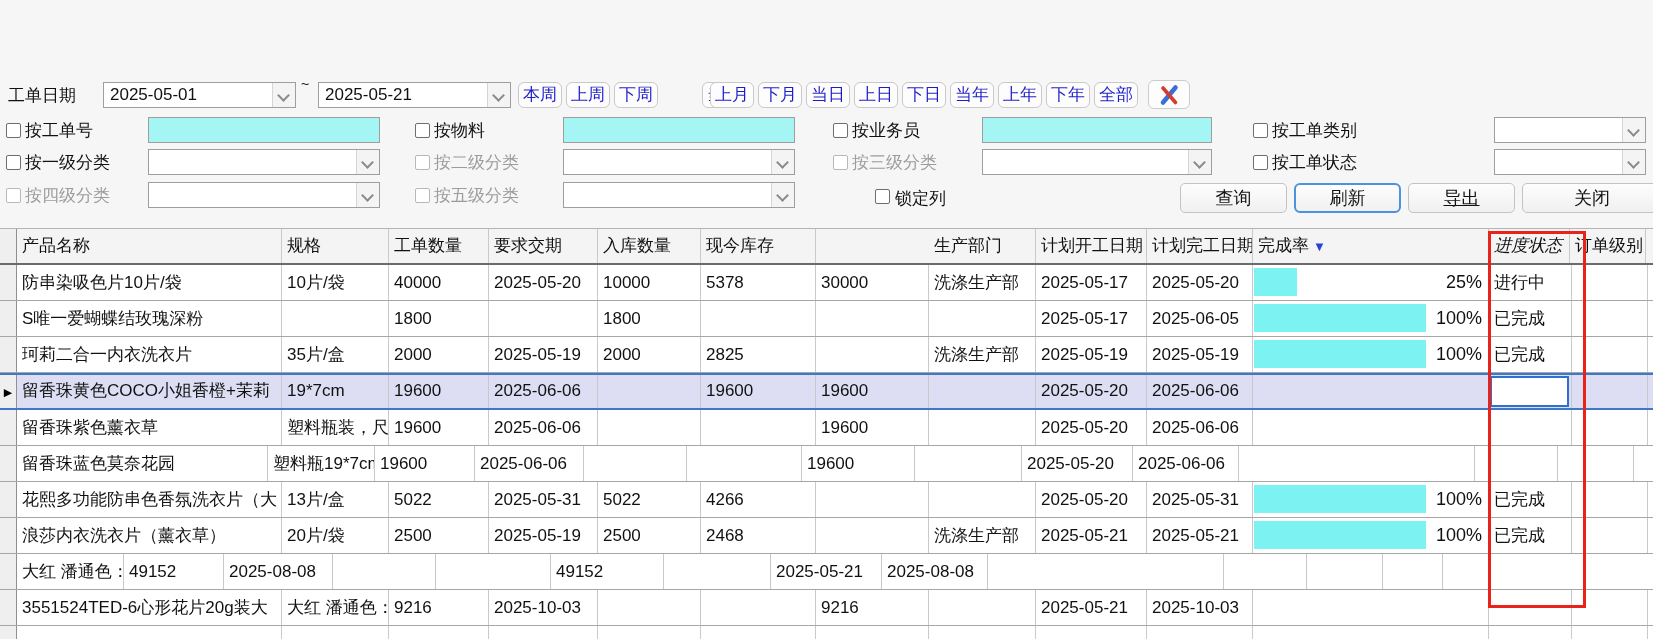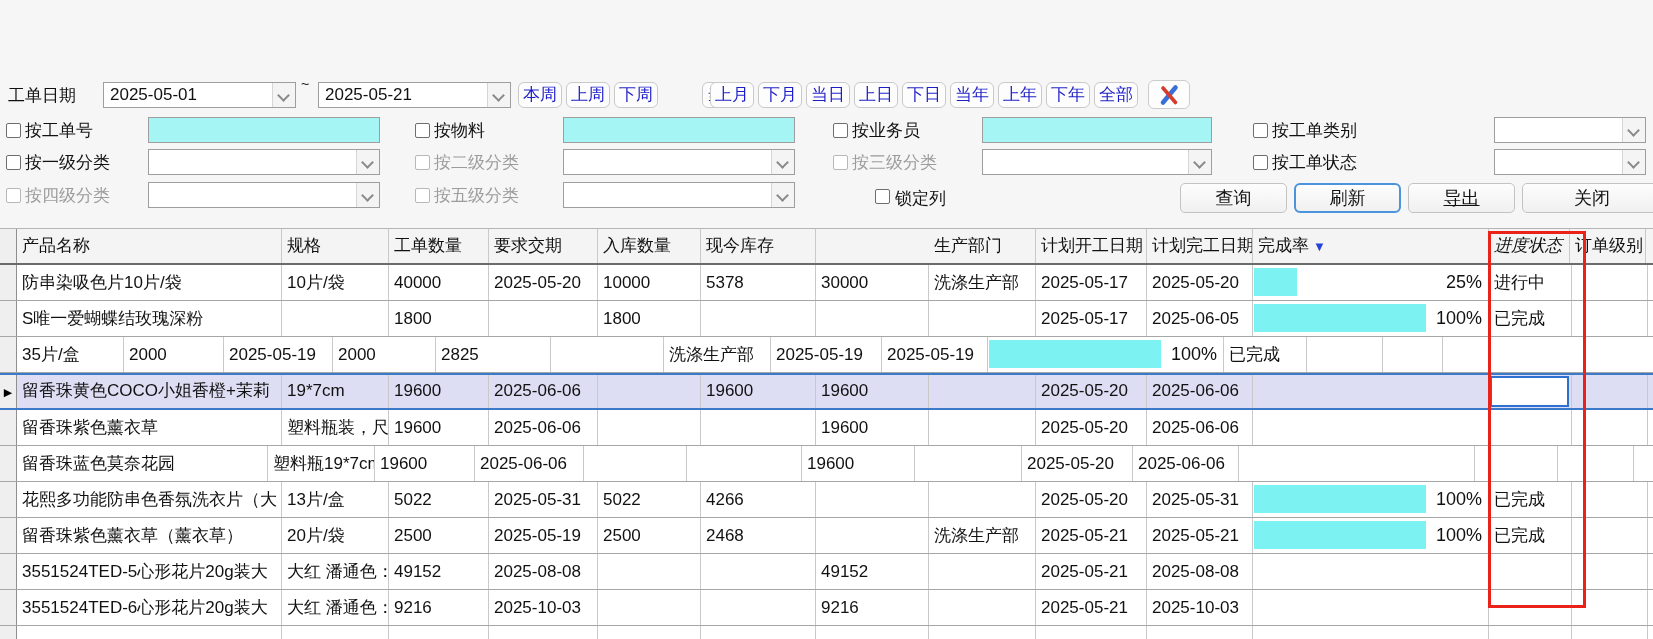--- a/index.html
+++ b/index.html
@@ -209,20 +209,21 @@
           <div class="tc" style="width: 236px;">
             <div class="pctbar" style="width: 172px;"></div>
             <span class="pctlabel">100%</span>
           </div>
           <div class="tc" style="width: 83px;">已完成</div>
           <div class="tc" style="width: 76px;"></div>
           <div class="tc" style="width: 60px;"></div>
         </div>
         <div class="trow">
           <div class="tc c-sel" style="width: 17px;"></div>
+          <div class="tc" style="width: 265px;">珂莉二合一内衣洗衣片</div>
           <div class="tc" style="width: 107px;">35片/盒</div>
           <div class="tc" style="width: 100px;">2000</div>
           <div class="tc" style="width: 109px;">2025-05-19</div>
           <div class="tc" style="width: 103px;">2000</div>
           <div class="tc" style="width: 115px;">2825</div>
           <div class="tc" style="width: 113px;"></div>
           <div class="tc" style="width: 107px;">洗涤生产部</div>
           <div class="tc" style="width: 111px;">2025-05-19</div>
           <div class="tc" style="width: 106px;">2025-05-19</div>
           <div class="tc" style="width: 236px;">
@@ -301,41 +302,40 @@
           <div class="tc" style="width: 236px;">
             <div class="pctbar" style="width: 172px;"></div>
             <span class="pctlabel">100%</span>
           </div>
           <div class="tc" style="width: 83px;">已完成</div>
           <div class="tc" style="width: 76px;"></div>
           <div class="tc" style="width: 60px;"></div>
         </div>
         <div class="trow">
           <div class="tc c-sel" style="width: 17px;"></div>
-          <div class="tc" style="width: 265px;">留香珠紫色薰衣草（薰衣草）</div>
+          <div class="tc" style="width: 265px;">浪莎内衣洗衣片（薰衣草）</div>
           <div class="tc" style="width: 107px;">20片/袋</div>
           <div class="tc" style="width: 100px;">2500</div>
           <div class="tc" style="width: 109px;">2025-05-19</div>
           <div class="tc" style="width: 103px;">2500</div>
           <div class="tc" style="width: 115px;">2468</div>
           <div class="tc" style="width: 113px;"></div>
           <div class="tc" style="width: 107px;">洗涤生产部</div>
           <div class="tc" style="width: 111px;">2025-05-21</div>
           <div class="tc" style="width: 106px;">2025-05-21</div>
           <div class="tc" style="width: 236px;">
             <div class="pctbar" style="width: 172px;"></div>
             <span class="pctlabel">100%</span>
           </div>
           <div class="tc" style="width: 83px;">已完成</div>
           <div class="tc" style="width: 76px;"></div>
           <div class="tc" style="width: 60px;"></div>
         </div>
         <div class="trow">
           <div class="tc c-sel" style="width: 17px;"></div>
-          <div class="tc" style="width: 265px;">3551524TED-5心形花片20g装大</div>
           <div class="tc" style="width: 107px;">大红 潘通色：</div>
           <div class="tc" style="width: 100px;">49152</div>
           <div class="tc" style="width: 109px;">2025-08-08</div>
           <div class="tc" style="width: 103px;"></div>
           <div class="tc" style="width: 115px;"></div>
           <div class="tc" style="width: 113px;">49152</div>
           <div class="tc" style="width: 107px;"></div>
           <div class="tc" style="width: 111px;">2025-05-21</div>
           <div class="tc" style="width: 106px;">2025-08-08</div>
           <div class="tc" style="width: 236px;"></div>

